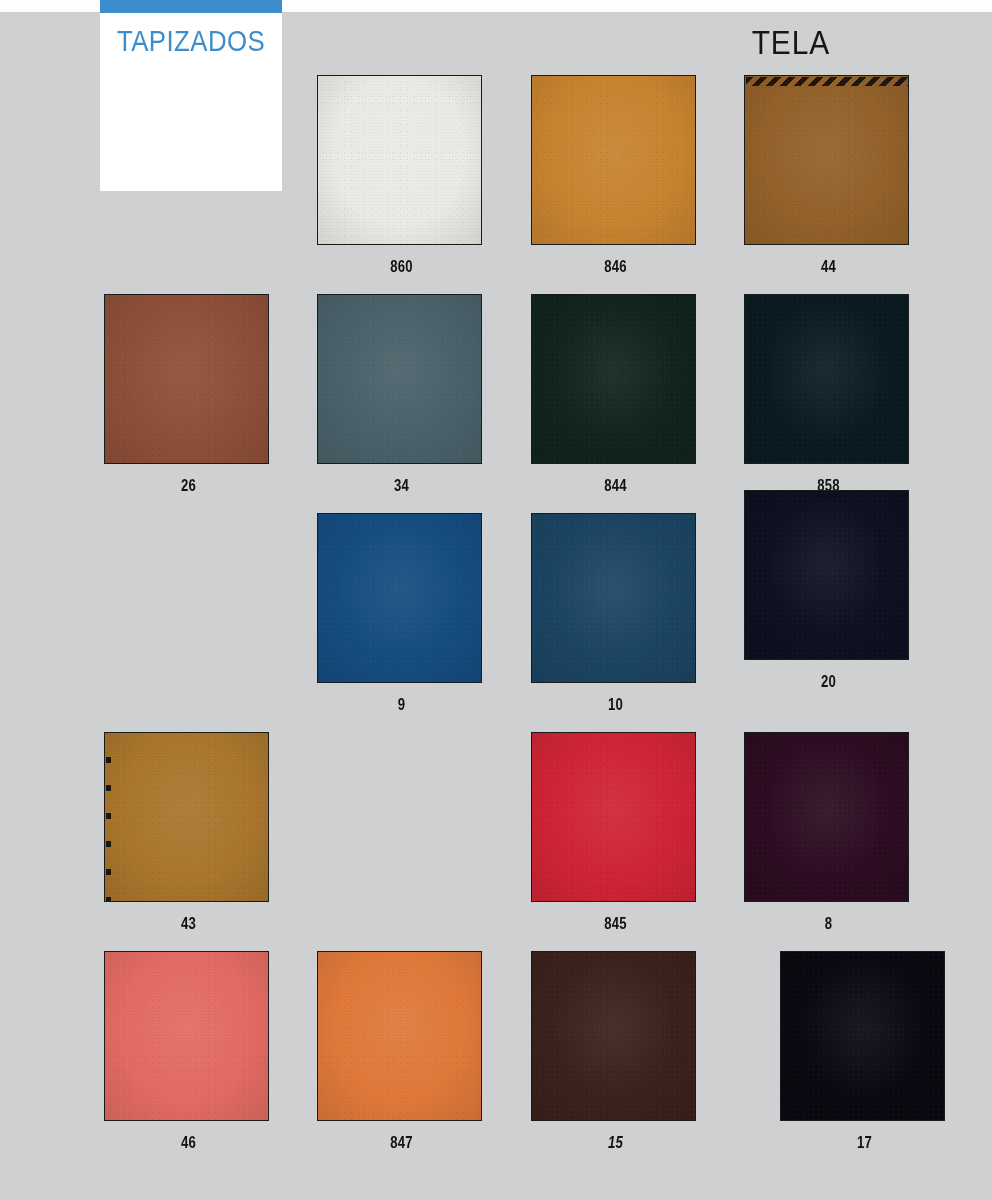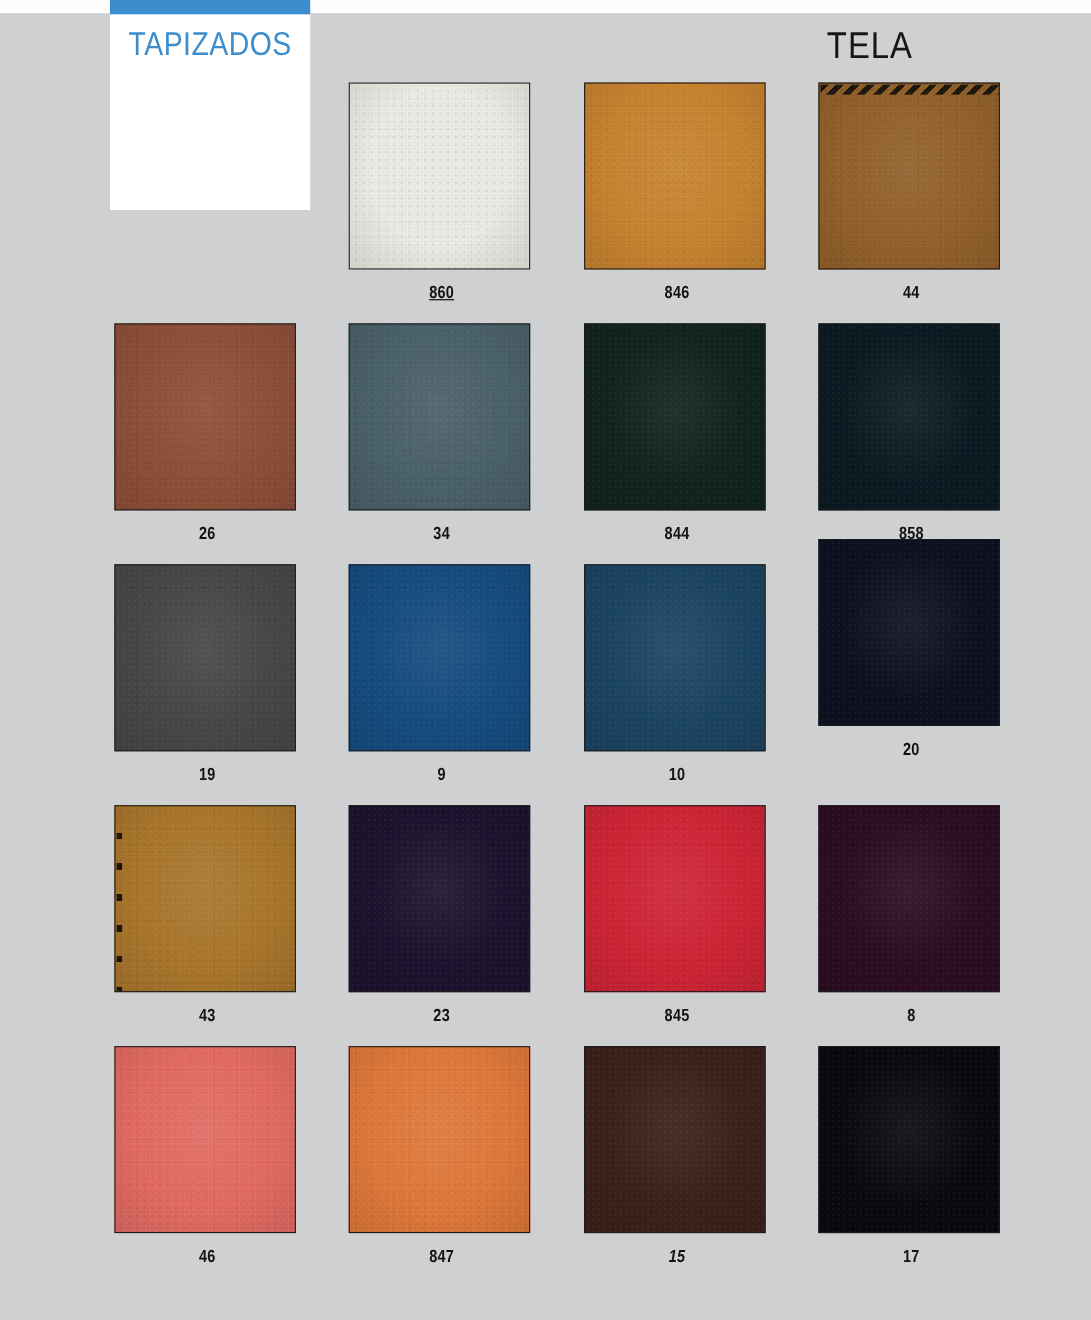--- a/index.html
+++ b/index.html
@@ -187,21 +187,21 @@
   <div class="brand-bar"></div>
   <div class="brand-title">TAPIZADOS</div>
 
   <div class="sheet-title">TELA</div>
 
   <div id="grid">
       <div class="cell empty" style="left: 0px; top: 75px;">
         <div class="sw-wrap"></div>
         <div class="sw-label"></div>
       </div>
-      <div class="cell" style="left: 213px; top: 75px; text-decoration: underline;">
+      <div class="cell" style="left: 213px; top: 75px;">
         <div class="sw-wrap">
           <div class="sw-shadow"></div>
           <div class="swatch" style="background: rgb(232, 236, 228);"></div>
         </div>
         <div class="sw-label">860</div>
       </div>
       <div class="cell" style="left: 427px; top: 75px;">
         <div class="sw-wrap">
           <div class="sw-shadow"></div>
           <div class="swatch" style="background: rgb(200, 131, 47);"></div>
@@ -238,27 +238,20 @@
         </div>
         <div class="sw-label">844</div>
       </div>
       <div class="cell" style="left: 640px; top: 294px;">
         <div class="sw-wrap">
           <div class="sw-shadow"></div>
           <div class="swatch" style="background: rgb(11, 26, 34);"></div>
         </div>
         <div class="sw-label">858</div>
       </div>
-      <div class="cell" style="left: 0px; top: 513px;">
-        <div class="sw-wrap">
-          <div class="sw-shadow"></div>
-          <div class="swatch" style="background: rgb(69, 71, 73);"></div>
-        </div>
-        <div class="sw-label">19</div>
-      </div>
       <div class="cell" style="left: 213px; top: 513px;">
         <div class="sw-wrap">
           <div class="sw-shadow"></div>
           <div class="swatch" style="background: rgb(21, 76, 128);"></div>
         </div>
         <div class="sw-label">9</div>
       </div>
       <div class="cell" style="left: 427px; top: 513px;">
         <div class="sw-wrap">
           <div class="sw-shadow"></div>
@@ -275,27 +268,20 @@
       </div>
       <div class="cell" style="left: 0px; top: 732px;">
         <div class="sw-wrap">
           <div class="sw-shadow"></div>
           <div class="swatch" style="background: rgb(169, 118, 44);">
             <div class="edge-left-notch"></div>
           </div>
         </div>
         <div class="sw-label">43</div>
       </div>
-      <div class="cell" style="left: 213px; top: 732px;">
-        <div class="sw-wrap">
-          <div class="sw-shadow"></div>
-          <div class="swatch" style="background: rgb(28, 18, 46);"></div>
-        </div>
-        <div class="sw-label">23</div>
-      </div>
       <div class="cell" style="left: 427px; top: 732px;">
         <div class="sw-wrap">
           <div class="sw-shadow"></div>
           <div class="swatch" style="background: rgb(207, 36, 53);"></div>
         </div>
         <div class="sw-label">845</div>
       </div>
       <div class="cell" style="left: 640px; top: 732px;">
         <div class="sw-wrap">
           <div class="sw-shadow"></div>
@@ -317,21 +303,21 @@
         </div>
         <div class="sw-label">847</div>
       </div>
       <div class="cell" style="left: 427px; top: 951px; font-style: italic;">
         <div class="sw-wrap">
           <div class="sw-shadow"></div>
           <div class="swatch" style="background: rgb(59, 33, 27);"></div>
         </div>
         <div class="sw-label">15</div>
       </div>
-      <div class="cell" style="left: 640px; top: 951px;">
+      <div class="cell" style="left: 676px; top: 951px;">
         <div class="sw-wrap">
           <div class="sw-shadow"></div>
           <div class="swatch" style="background: rgb(10, 8, 16);"></div>
         </div>
         <div class="sw-label">17</div>
       </div>
     </div>
 
 </div>
 

